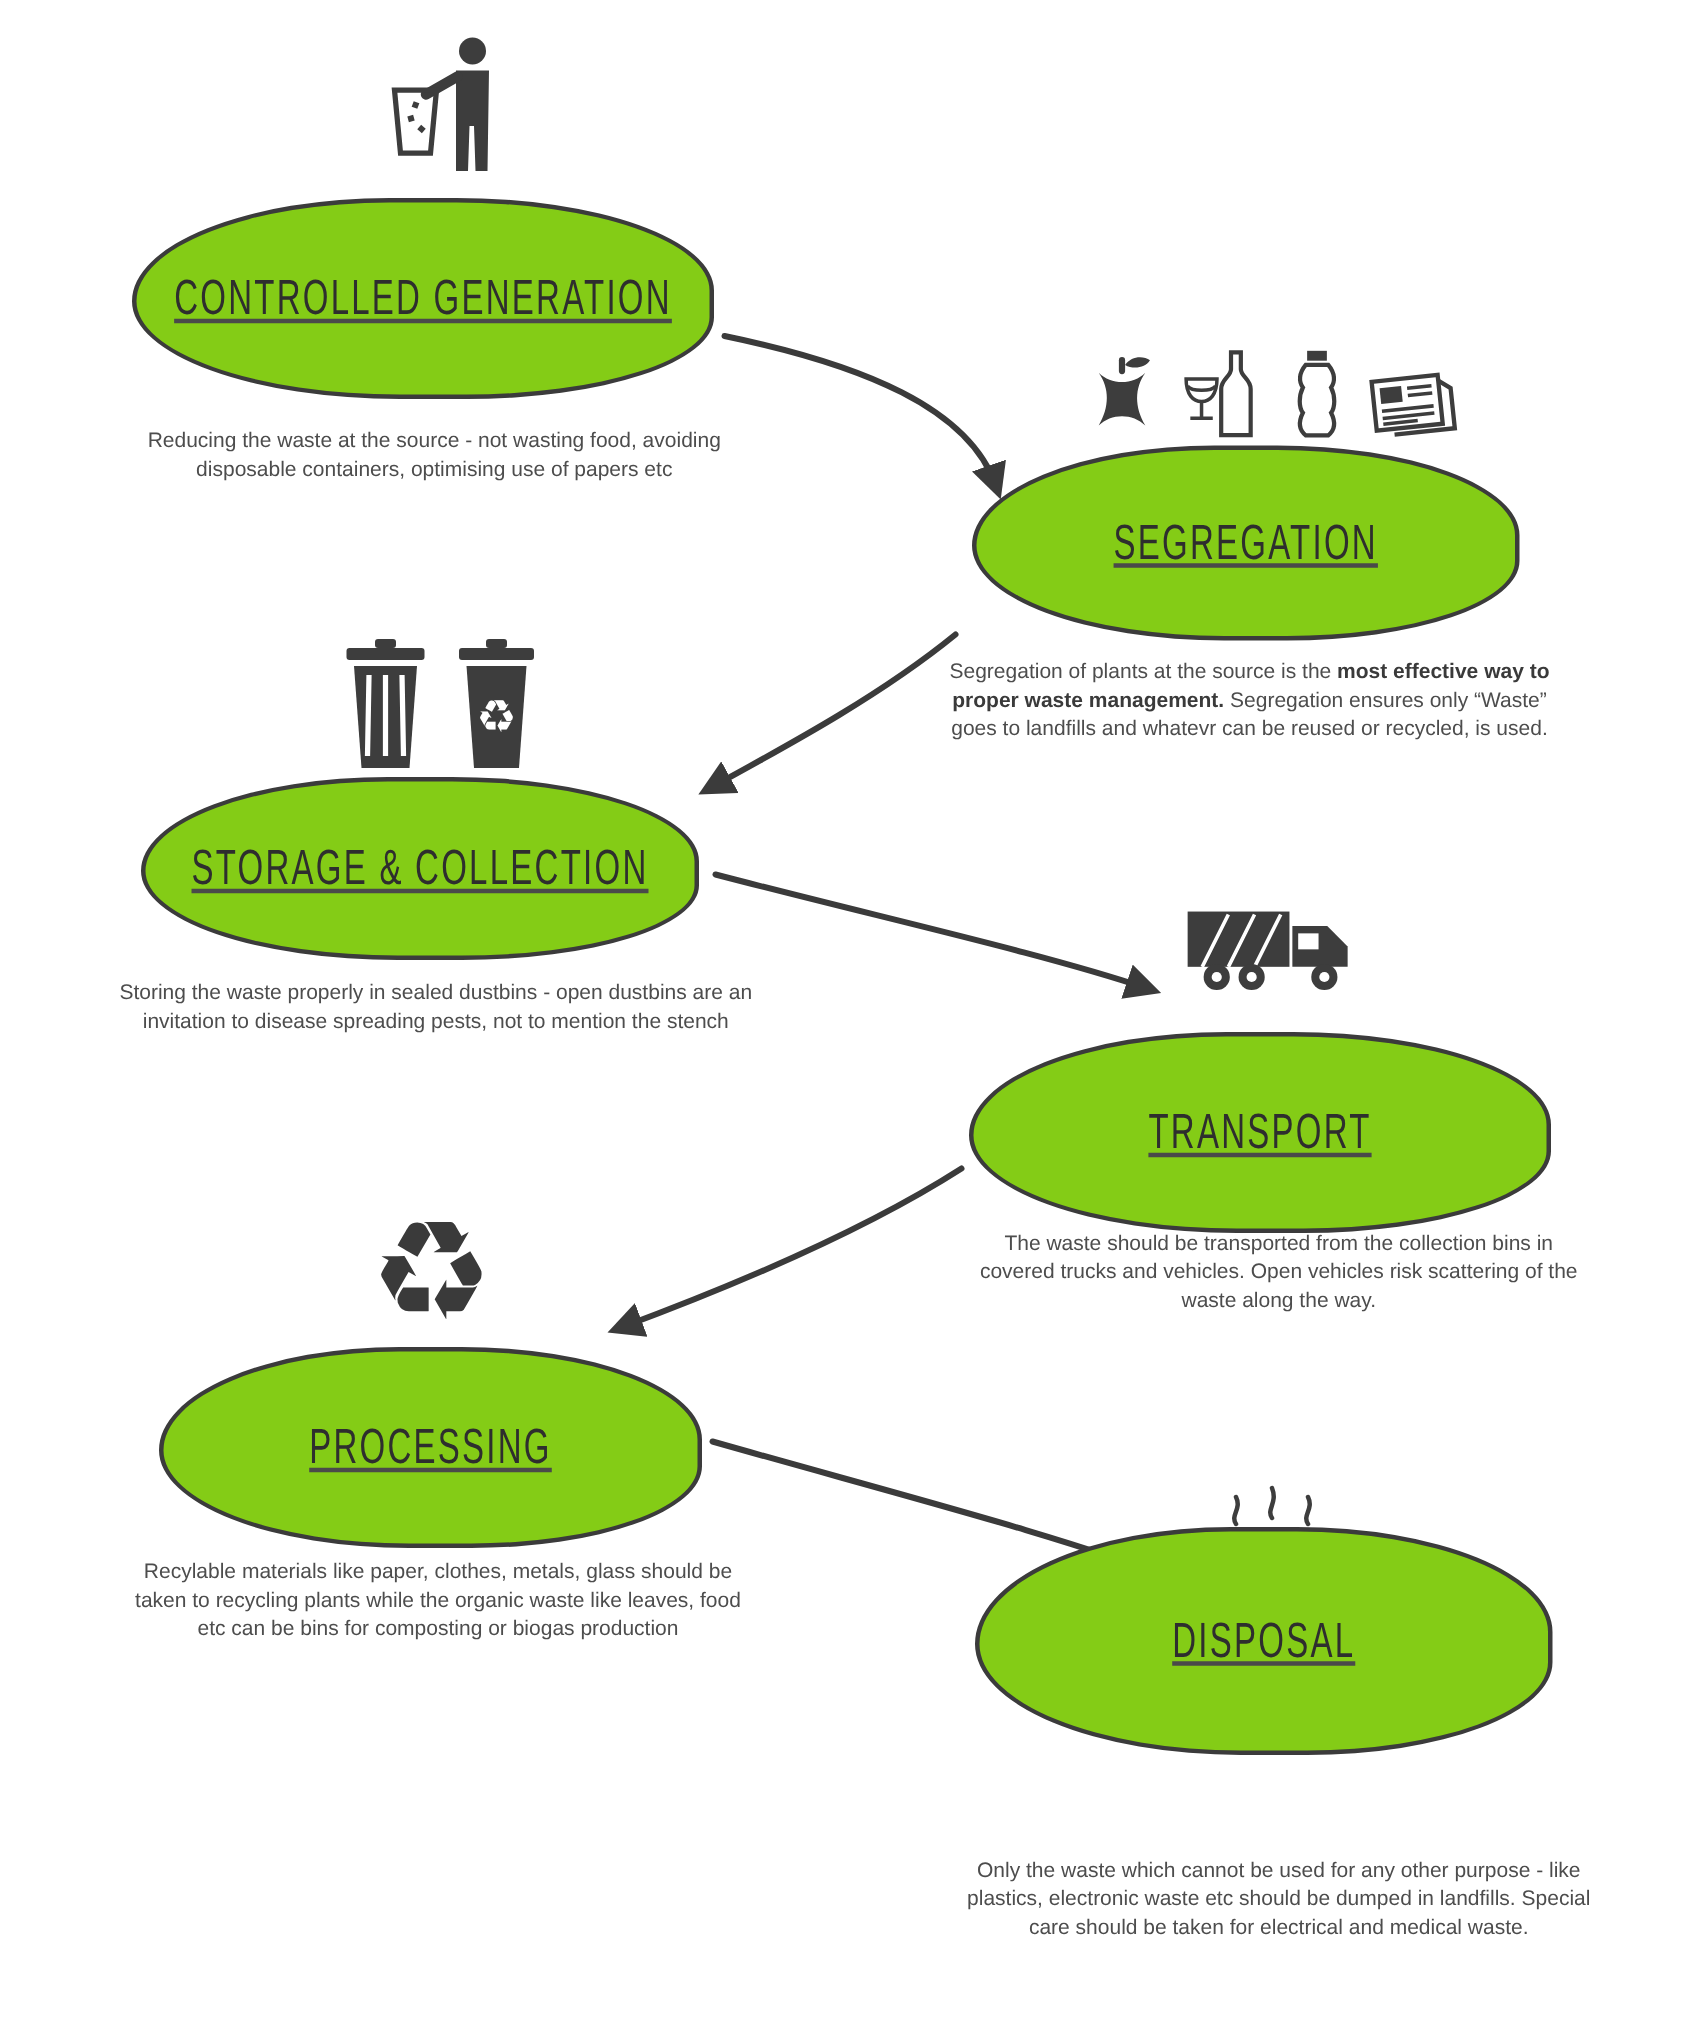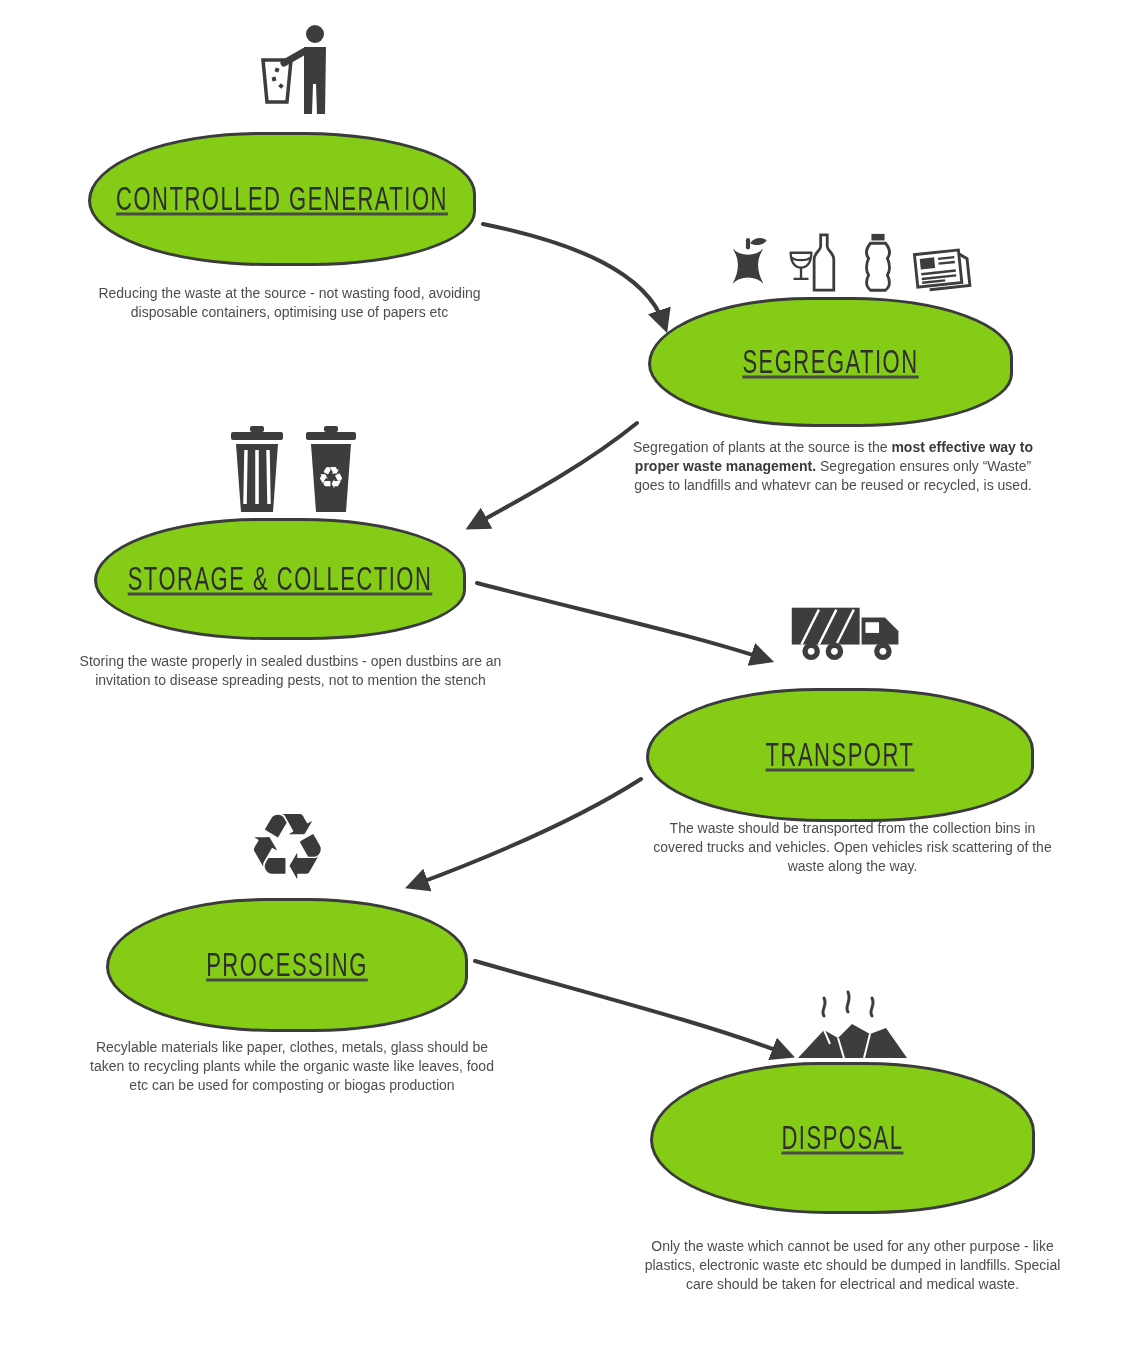--- a/index.html
+++ b/index.html
@@ -40,21 +40,21 @@
   
   .s4-icon { left:788px; top:598px; width:120px; height:64px; }
   .s4-el   { left:646px; top:688px; width:388px; height:134px; }
   .s4-desc { left:650px; top:791px; width:405px;margin-top:28px; }
   
   .s5-icon { left:240px; top:800px; width:95px;  height:95px; }
   .s5-el   { left:106px; top:898px; width:362px; height:134px;justify-content:center; }
   .s5-desc { left:82px;  top:1038px; width:420px; }
   
   .s6-icon { left:790px; top:982px; width:125px; height:78px; }
-  .s6-el   { left:650px; top:1062px; width:385px; height:152px;align-items:center; }
+  .s6-el   { left:650px; top:1018px; width:385px; height:152px;align-items:center; }
   .s6-desc { left:635px; top:1237px; width:435px; }
 </style>
 </head>
 <body>
 
 <svg class="arrows" viewBox="0 0 1127 1350">
   <defs>
     <marker id="ah" viewBox="0 0 10 10" refX="6" refY="5" markerWidth="6" markerHeight="6" orient="auto">
       <path d="M0 0 L10 5 L0 10 Z" fill="#3b3b3b"></path>
     </marker>
@@ -149,21 +149,21 @@
   <span class="title">TRANSPORT</span>
 </div>
 <p class="desc s4-desc">The waste should be transported from the collection bins in covered trucks and vehicles. Open vehicles risk scattering of the waste along the way.</p>
 
 <div class="iconbox s5-icon">
   <span class="glyph-icon">♻</span>
 </div>
 <div class="ellipse s5-el">
   <span class="title">PROCESSING</span>
 </div>
-<p class="desc s5-desc">Recylable materials like paper, clothes, metals, glass should be taken to recycling plants while the organic waste like leaves, food etc can be used for composting or biogas production</p>
+<p class="desc s5-desc">Recylable materials like paper, clothes, metals, glass should be taken to recycling plants while the organic waste like leaves, food etc can be bins for composting or biogas production</p>
 
 <div class="iconbox s6-icon">
   <svg viewBox="0 0 125 78" width="125" height="78">
     <path d="M34 34 C30 28 38 24 34 16 M58 30 C54 24 62 20 58 10 M82 34 C78 28 86 24 82 16" stroke="#3d3d3d" stroke-width="3" fill="none" stroke-linecap="round"></path>
     <path d="M8 76 L34 48 L48 56 L62 42 L80 52 L96 46 L117 76 Z" fill="#3d3d3d"></path>
     <path d="M48 56 L54 76 M80 52 L74 76 M34 48 L40 62" stroke="#ffffff" stroke-width="2"></path>
   </svg>
 </div>
 <div class="ellipse s6-el">
   <span class="title">DISPOSAL</span>

